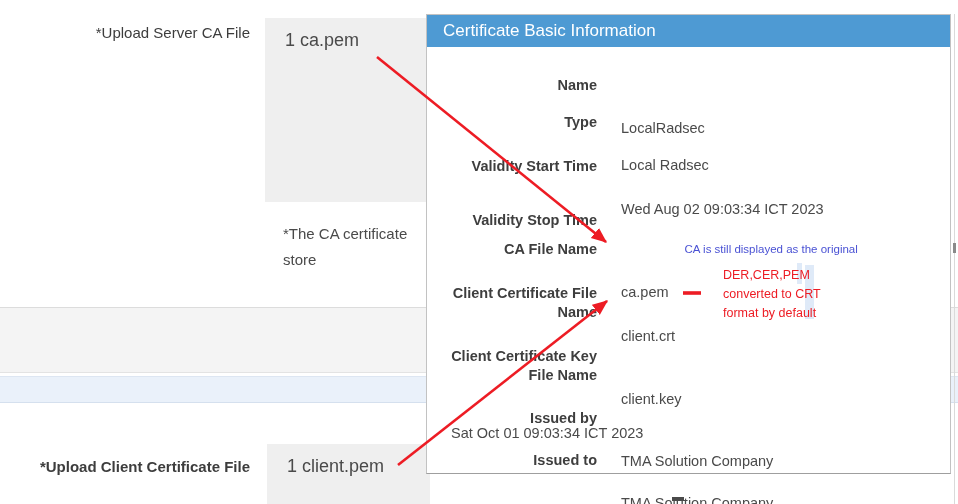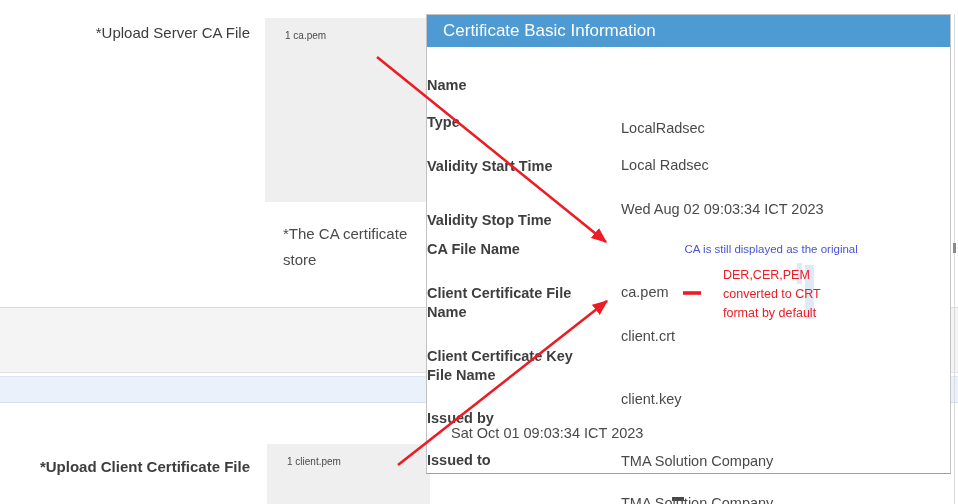--- a/index.html
+++ b/index.html
@@ -18,21 +18,21 @@
   .band-blue{
     position:absolute;left:0;top:376px;width:958px;height:27px;
     background:#eaf1fa;border-top:1px solid #dde6f2;border-bottom:1px solid #d5e0ee;
     box-sizing:border-box;
   }
   
   .upload-box{position:absolute;background:#efefef;}
   .upload-box.server{left:265px;top:18px;width:165px;height:184px;}
   .upload-box.client{left:267px;top:444px;width:163px;height:60px;}
   .file-chip{
-    position:absolute;left:20px;top:12px;font-size:10px;color:#4a4a4a;white-space:nowrap;
+    position:absolute;left:20px;top:12px;font-size:18px;color:#4a4a4a;white-space:nowrap;
   }
   .field-label{
     position:absolute;left:0;width:250px;text-align:right;
     font-size:15px;color:#3d3d3d;white-space:nowrap;
   }
   .label-server{top:24px;}
   .label-client{top:458px;font-weight:bold;}
   .ca-note{
     position:absolute;left:283px;top:221px;width:160px;
     font-size:15px;line-height:26px;color:#4a4a4a;white-space:pre-line;
@@ -46,21 +46,21 @@
   .panel-header{
     position:absolute;left:0;top:0;right:0;height:32px;
     background:#4e9ad3;color:#ffffff;font-size:17px;line-height:32px;
     padding-left:16px;box-sizing:border-box;white-space:nowrap;
   }
   .prow{
     position:absolute;left:0;width:100%;display:flex;align-items:flex-start;
     font-size:14.5px;line-height:19px;
   }
   .prow .plabel{
-    width:170px;font-weight:700;color:#3e3e3e;white-space:pre-line;
+    width:170px;text-align:right;font-weight:700;color:#3e3e3e;white-space:pre-line;
     flex:0 0 170px;
   }
   .prow .pvalue{margin-left:24px;color:#4a4a4a;white-space:nowrap;margin-top:43px;}
   .row-name{top:61px;} .row-type{top:98px;} .row-vstart{top:142px;}
   .row-vstop{top:196px;flex-direction:column;} .row-cafile{top:225px;} .row-ccf{top:269px;}
   .row-cck{top:332px;} .row-iby{top:394px;} .row-ito{top:436px;}
   .inline-note{
     margin-left:16px;font-size:11.5px;color:#4a52d4;font-weight:400;white-space:nowrap;
   }
   .hl-bar{position:absolute;background:#dfeaf8;z-index:1;}

